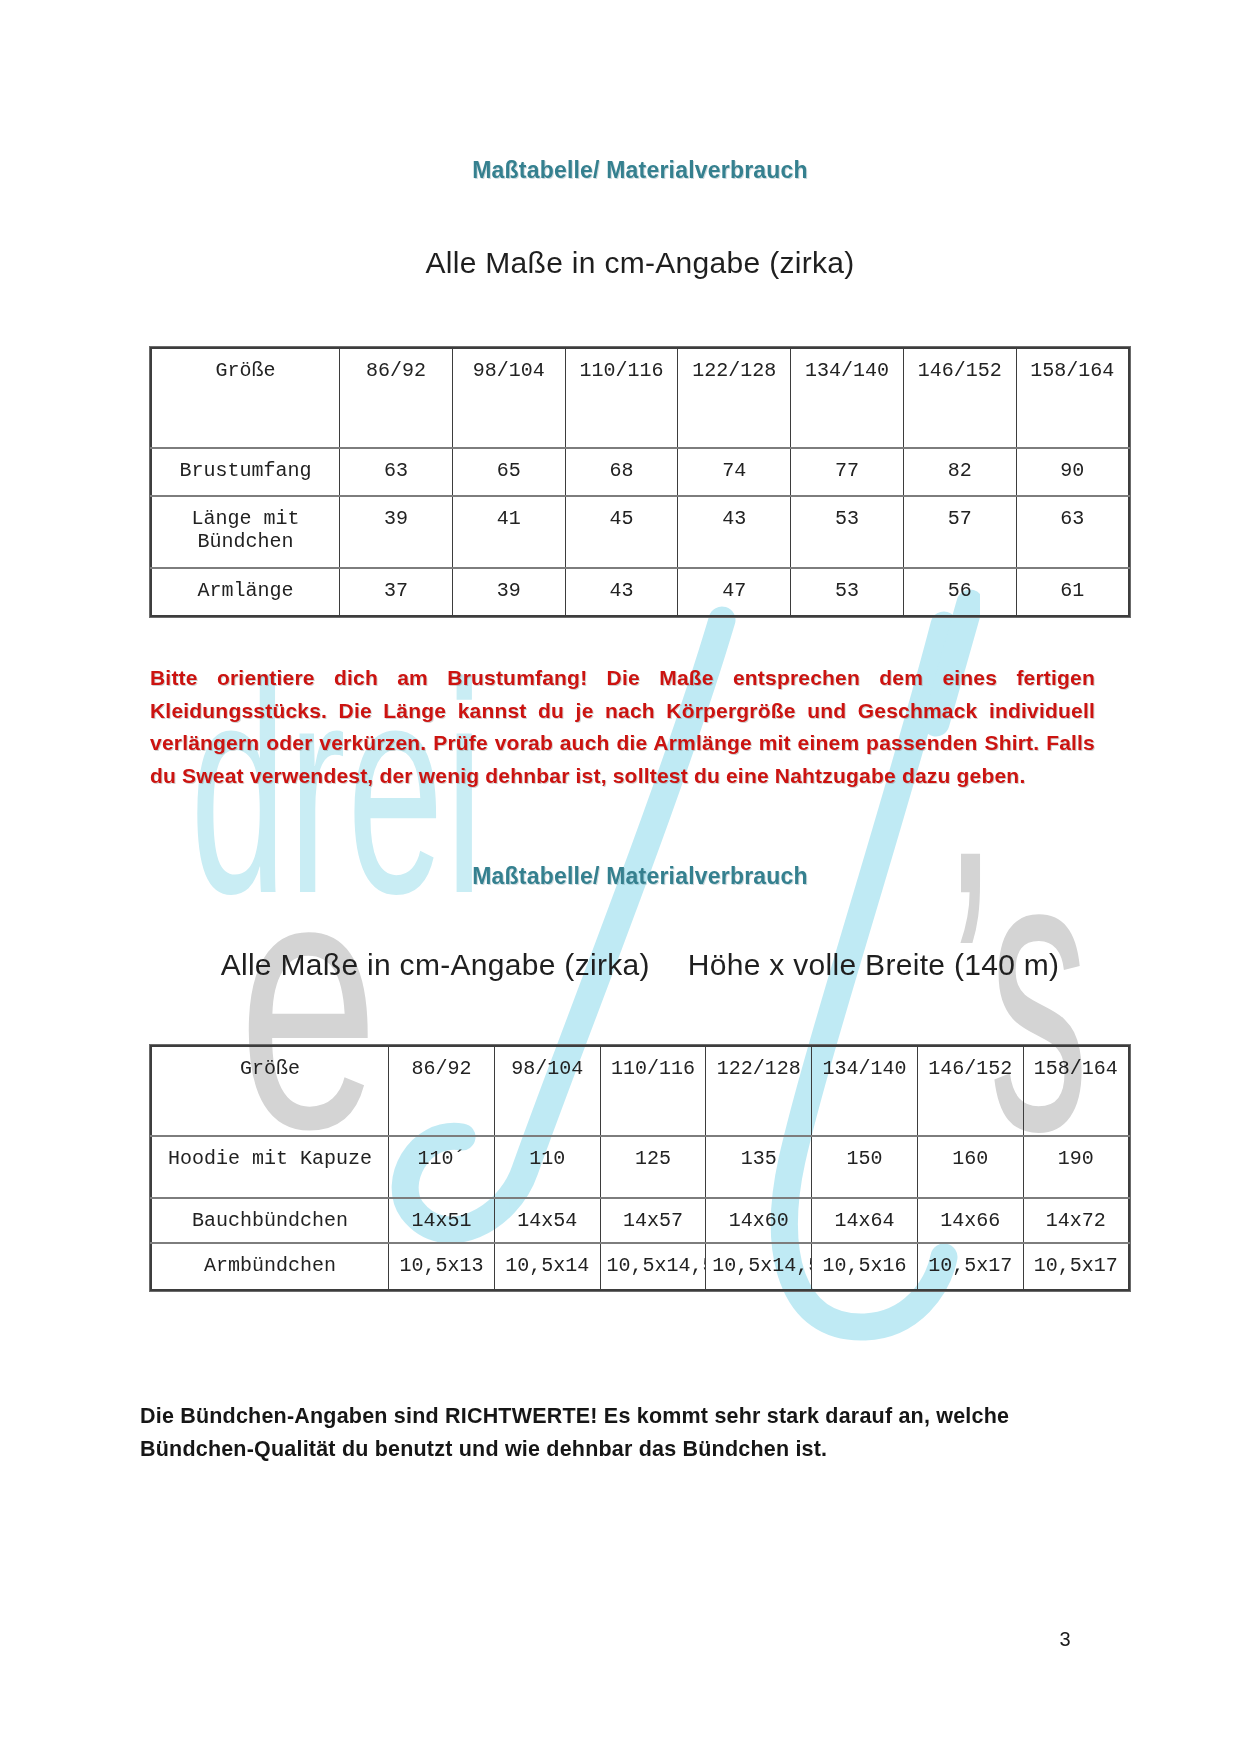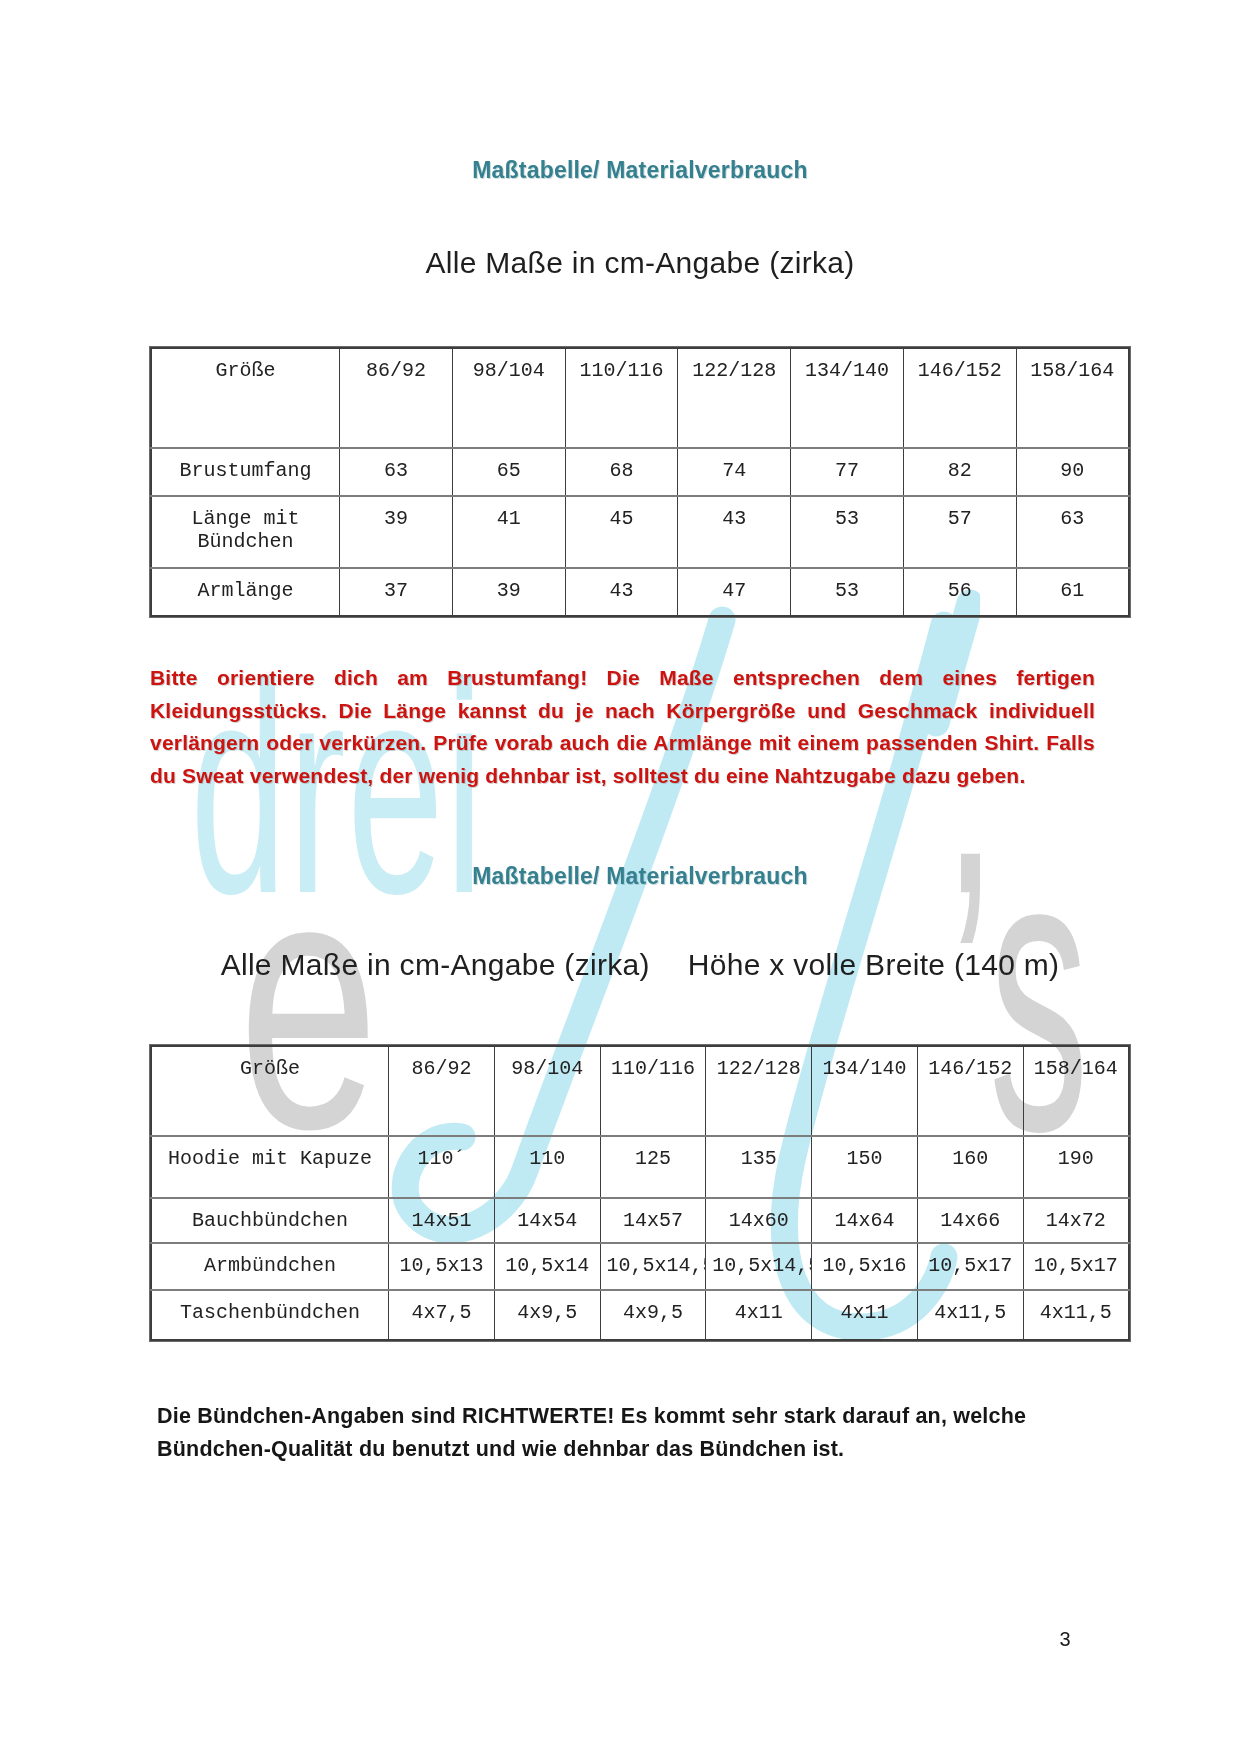--- a/index.html
+++ b/index.html
@@ -76,21 +76,21 @@
   #table2 tbody tr:nth-child(2){height:45px;}
   #table2 tbody tr:nth-child(3){height:47px;}
   #table2 tbody tr:nth-child(4){height:50px;}
   .red-note{
     top:662px;left:150px;width:945px;
     font-size:21px;font-weight:bold;line-height:32.5px;
     color:#cc1310;text-align:justify;letter-spacing:0.2px;
     text-shadow:1px 1px 0 rgba(140,140,140,0.4);
   }
   .black-note{
-    top:1400px;left:157px;width:900px;
+    top:1400px;left:140px;width:900px;
     font-size:21.5px;font-weight:bold;line-height:33px;
     color:#161616;letter-spacing:0.2px;
   }
   .page-number{
     top:1628px;left:1040px;width:50px;text-align:center;
     font-size:20px;color:#1a1a1a;
   }
 </style>
 </head>
 <body>
@@ -207,30 +207,20 @@
         <tr>
           <td>Armbündchen</td>
           <td>10,5x13</td>
           <td>10,5x14</td>
           <td>10,5x14,5</td>
           <td>10,5x14,5</td>
           <td>10,5x16</td>
           <td>10,5x17</td>
           <td>10,5x17</td>
         </tr>
-        <tr>
-          <td>Taschenbündchen</td>
-          <td>4x7,5</td>
-          <td>4x9,5</td>
-          <td>4x9,5</td>
-          <td>4x11</td>
-          <td>4x11</td>
-          <td>4x11,5</td>
-          <td>4x11,5</td>
-        </tr>
       </tbody>
     </table>
 
   <div class="content-el black-note">Die Bündchen-Angaben sind RICHTWERTE! Es kommt sehr stark darauf an, welche Bündchen-Qualität du benutzt und wie dehnbar das Bündchen ist.</div>
 
   <div class="content-el page-number">3</div>
 
 </div>
 
 </body></html>

